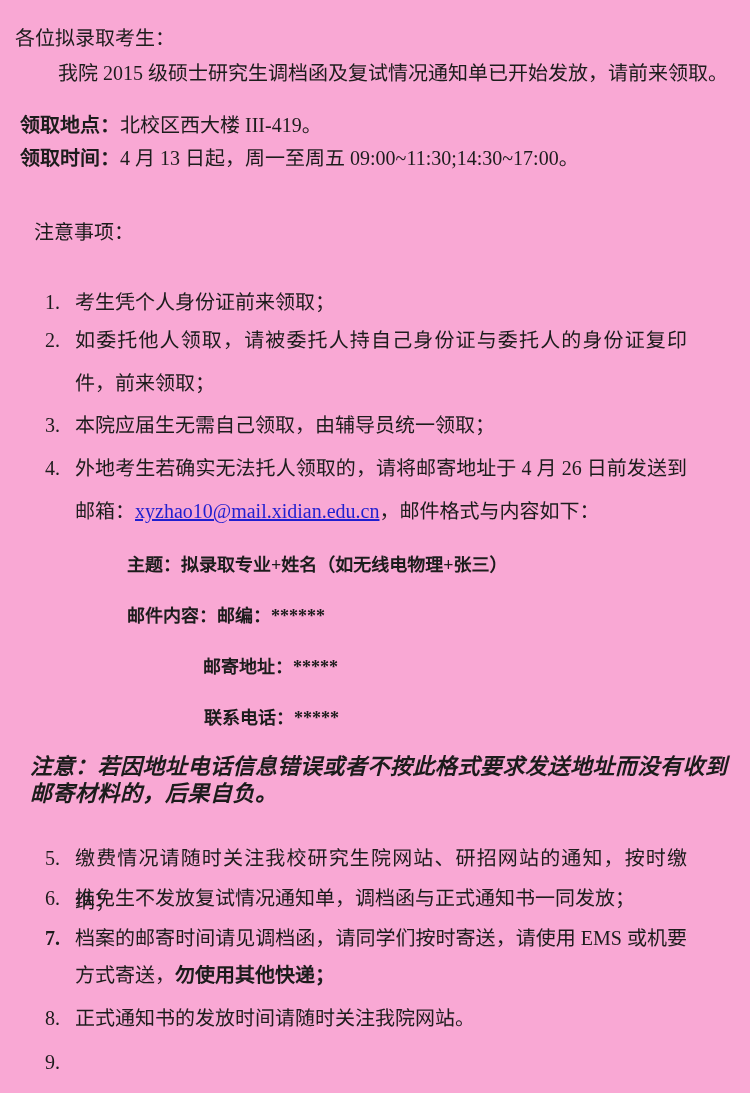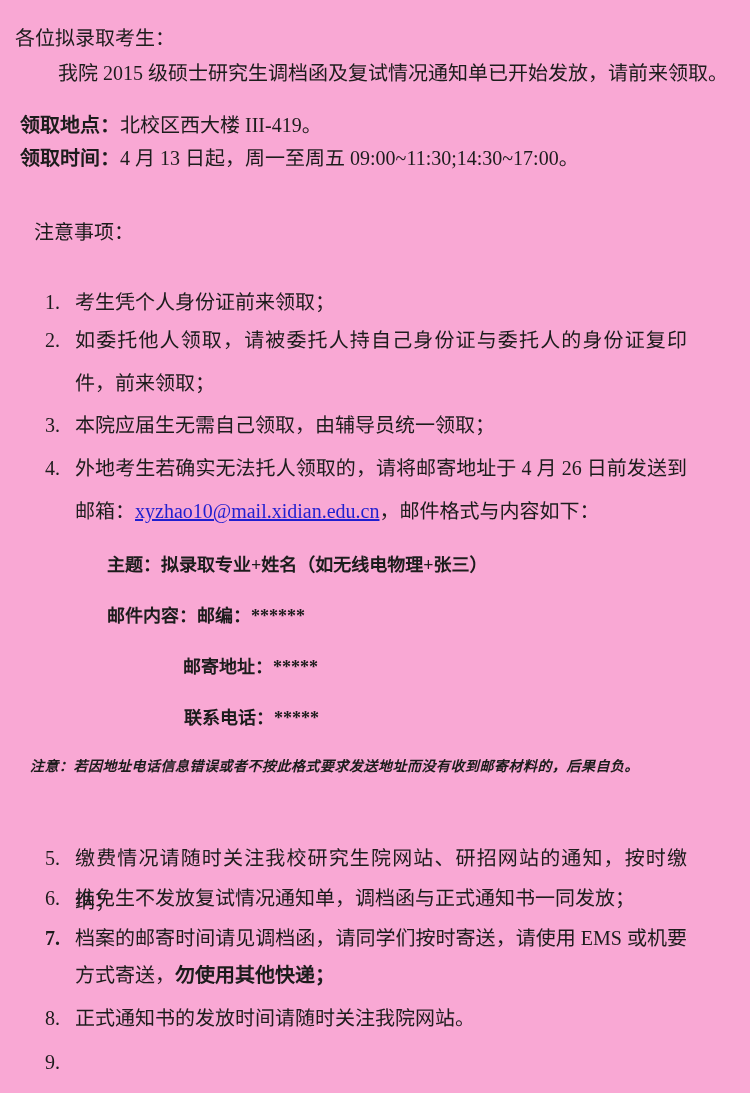--- a/index.html
+++ b/index.html
@@ -38,29 +38,29 @@
   .item-6 { top: 877px; }
   .item-7 { top: 920px; line-height: 37px; }
   .item-8 { top: 997px; }
   .item-9 { top: 1041px; }
 
   .notice-item a {
     color: #1f1fd0;
     text-decoration: underline;
   }
 
-  .fmt-line { font-size: 18px; font-weight: 700; line-height: 24px; }
+  .fmt-line { font-size: 18px; font-weight: 700; line-height: 24px; margin-left: 20px; }
   .fmt-subject { left: 107px; top: 553px; }
   .fmt-content { left: 107px; top: 604px; }
   .fmt-address { left: 183px; top: 655px; }
   .fmt-phone   { left: 184px; top: 706px; }
 
   .warning {
     left: 30px; top: 753px; width: 708px;
-    font-size: 14px; font-weight: 700; font-style: italic;
+    font-size: 22px; font-weight: 700; font-style: italic;
     letter-spacing: 0.5px;
     line-height: 27px;
   }
 </style>
 </head>
 <body>
 
 <div class="page">
 
   <div class="abs salutation">各位拟录取考生：</div>

